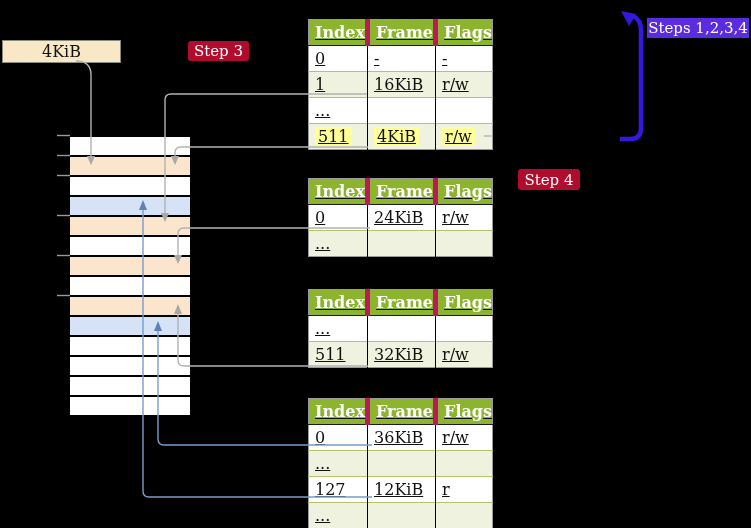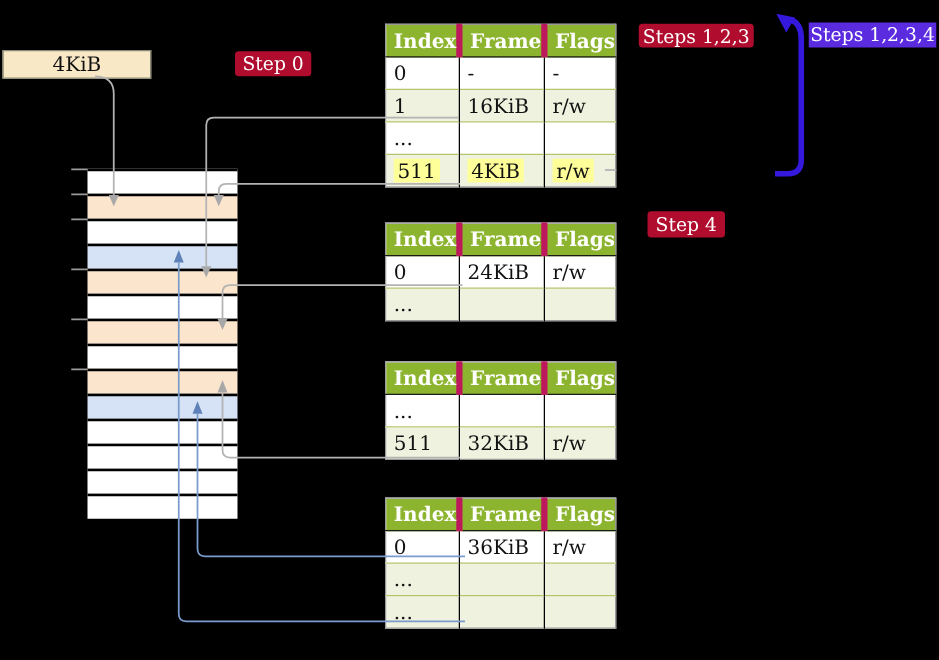--- a/index.html
+++ b/index.html
@@ -25,21 +25,21 @@
   
   .memstrip{position:absolute;left:70px;top:135px;width:120px;height:282px;
             display:flex;flex-direction:column;border-bottom:2px solid #000;}
   .memrow{height:20px;box-sizing:border-box;border-top:2px solid #000;background:#fff;}
   .memrow.plain{background:#ffffff;}
   .memrow.frame{background:#fce5cd;}
   .memrow.target{background:#d6e2f5;}
 
   
   table.ptable{position:absolute;border-collapse:collapse;table-layout:fixed;
-               border:1px solid #9a9a9a;background:#fff;font-size:16px;color:#111;}
+               border:1px solid #9a9a9a;background:#fff;font-size:16px;color:#111;text-decoration:underline;}
   .ptable th{background:#8cb42e;color:#fff;font-weight:bold;text-align:left;
              height:25px;padding:0 0 0 6px;border-left:5px solid #be185d;
              border-bottom:1px solid #1a1a1a;font-size:16px;}
   .ptable th:first-child{border-left:none;}
   .ptable td{height:25px;padding:0 0 0 6px;border-left:1px solid #000;
              border-top:1px solid #b2c56b;white-space:nowrap;overflow:hidden;}
   .ptable td:first-child{border-left:none;}
   .ptable tr.shade td{background:#eef2de;}
   .hl{background:#ffff99;padding:0 3px;}
 
@@ -55,24 +55,21 @@
 </head>
 <body>
 
 <div class="stage">
 
   <div class="frame-box">
     <span>4KiB</span>
   </div>
 
   <div class="steplabel crimson lbl-step0">
-    <span>Step 0</span>
-  </div>
-  <div class="steplabel crimson lbl-steps123">
-    <span>Steps 1,2,3</span>
+    <span>Step 3</span>
   </div>
   <div class="steplabel violet lbl-steps1234">
     <span>Steps 1,2,3,4</span>
   </div>
   <div class="steplabel crimson lbl-step4">
     <span>Step 4</span>
   </div>
 
   <div class="memstrip">
     <div class="memrow plain"></div>
@@ -198,20 +195,25 @@
     <tbody>
       <tr>
         <td>0</td>
         <td>36KiB</td>
         <td>r/w</td>
       </tr>
       <tr class="shade">
         <td>...</td>
         <td></td>
         <td></td>
+      </tr>
+      <tr>
+        <td>127</td>
+        <td>12KiB</td>
+        <td>r</td>
       </tr>
       <tr class="shade">
         <td>...</td>
         <td></td>
         <td></td>
       </tr>
     </tbody>
   </table>
 
   <svg class="wires" width="751" height="528" viewBox="0 0 751 528">

